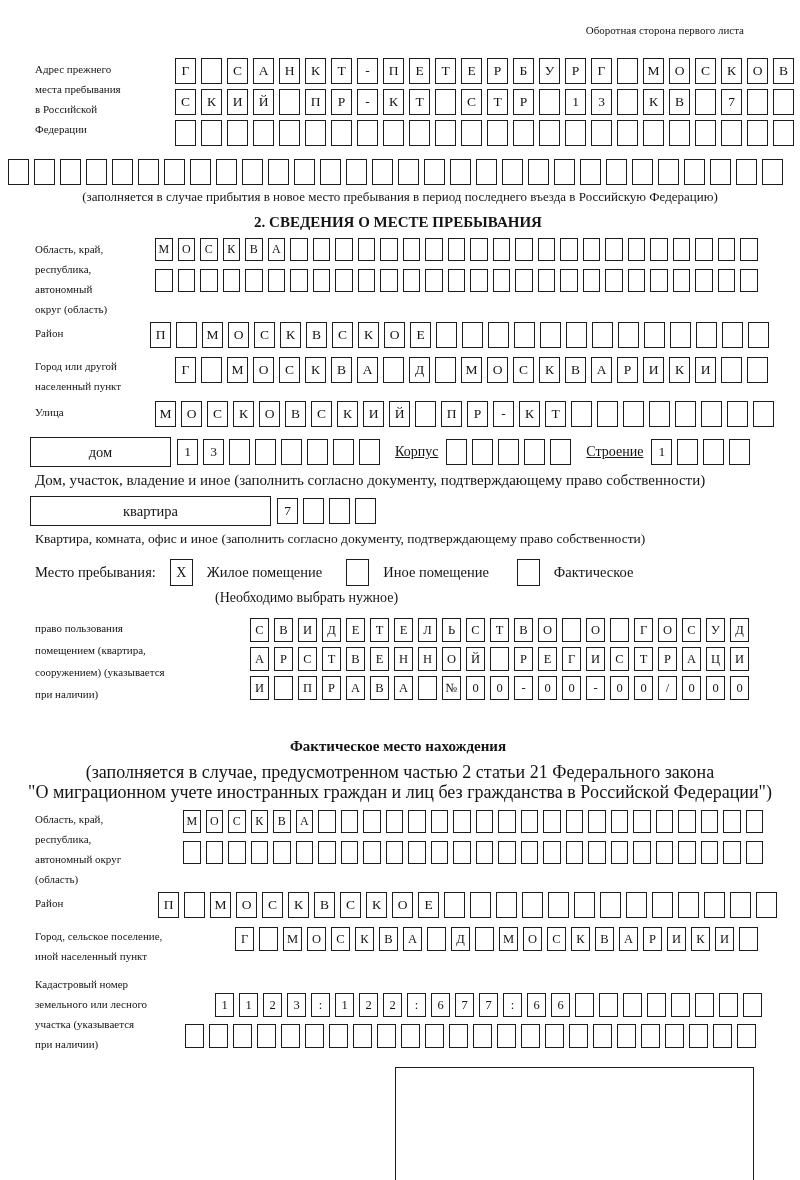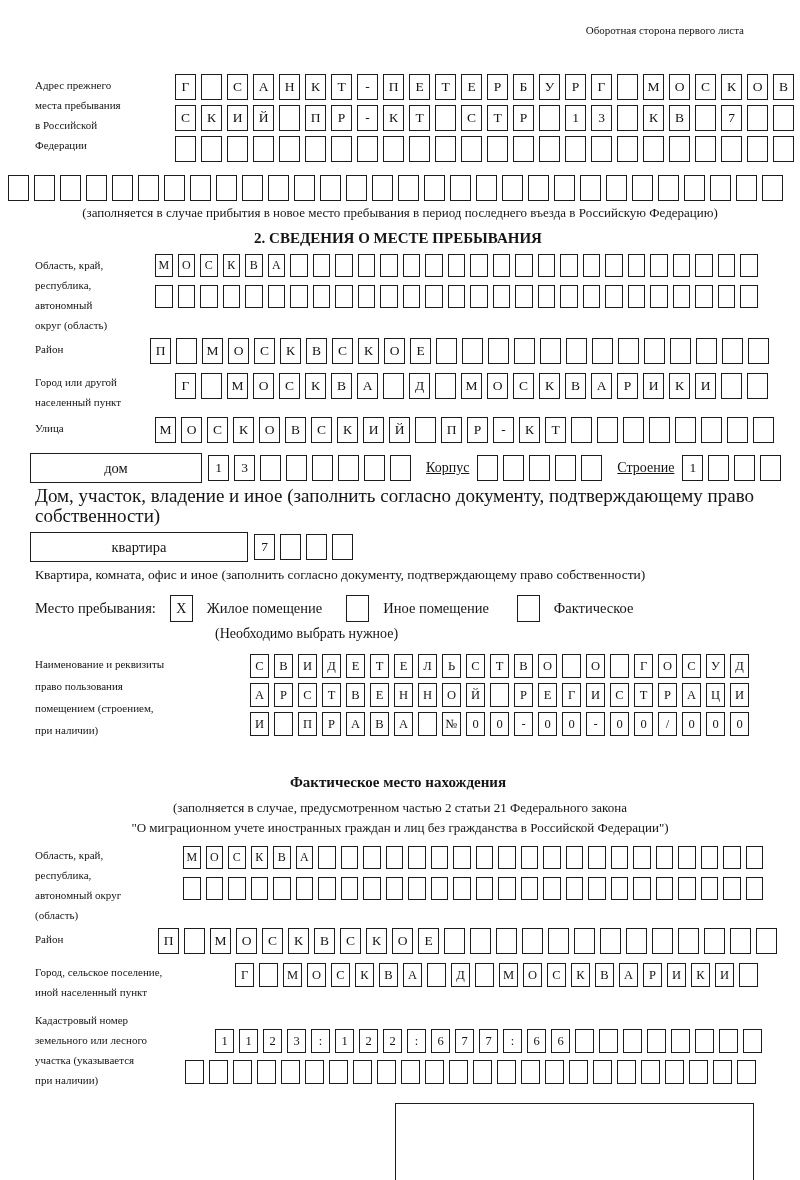--- a/index.html
+++ b/index.html
@@ -45,28 +45,28 @@
   }
   .hrow { display:flex; align-items:center; margin-left:30px; margin-top:6px; }
   .inline-label { font-size:14px; margin:0 8px 0 10px;text-decoration:underline; }
 
   .chk-row { display:flex; align-items:center; margin:10px 0 0 35px; font-size:14.5px; }
   .checkbox {
     box-sizing:border-box; border:1.8px solid #1d1d1d; width:23px; height:27px;
     display:flex; align-items:center; justify-content:center; font-size:14px; margin:0 14px;
   }
   .stamp-box { margin:14px 0 0 395px; width:357px; height:175px; border:1.8px solid #1d1d1d; }
-  .fnotes { text-align:center; font-size:13px; line-height:20px; }
+  .fnotes { text-align:center; font-size:18px; line-height:20px; }
 </style>
 </head>
 <body>
 
 <div class="corner flabel">Оборотная сторона первого листа</div>
 
-<div class="block" style="margin-top:34px; min-height:96px;">
+<div class="block" style="margin-top:18px; min-height:96px;">
   <div class="flabel abs-label">
       <div>Адрес прежнего</div>
       <div>места пребывания</div>
       <div>в Российской</div>
       <div>Федерации</div>
     </div>
   <div class="ml175">
     <div class="cells c-lg rg">
         <div class="cell">Г</div>
         <div class="cell"></div>
@@ -338,21 +338,21 @@
       <div class="cell"></div>
       <div class="cell"></div>
       <div class="cell"></div>
       <div class="cell"></div>
       <div class="cell"></div>
       <div class="cell"></div>
     </div>
 </div>
 
 <div class="hrow">
-  <div class="wide-box" style="width:172px; margin-right:6px;">дом</div>
+  <div class="wide-box" style="width:141px; margin-right:6px;">дом</div>
   <div class="cells c-lg">
       <div class="cell">1</div>
       <div class="cell">3</div>
       <div class="cell"></div>
       <div class="cell"></div>
       <div class="cell"></div>
       <div class="cell"></div>
       <div class="cell"></div>
       <div class="cell"></div>
     </div>
@@ -365,24 +365,24 @@
       <div class="cell"></div>
     </div>
   <span class="inline-label">Строение</span>
   <div class="cells c-lg">
       <div class="cell">1</div>
       <div class="cell"></div>
       <div class="cell"></div>
       <div class="cell"></div>
     </div>
 </div>
-<div class="flabel" style="margin:3px 0 0 35px; font-size:19px;">Дом, участок, владение и иное (заполнить согласно документу, подтверждающему право собственности)</div>
+<div class="flabel" style="margin:3px 0 0 35px; font-size:15px;">Дом, участок, владение и иное (заполнить согласно документу, подтверждающему право собственности)</div>
 
 <div class="hrow">
-  <div class="wide-box" style="width:218px; margin-right:6px;">квартира</div>
+  <div class="wide-box" style="width:241px; margin-right:6px;">квартира</div>
   <div class="cells c-lg">
       <div class="cell">7</div>
       <div class="cell"></div>
       <div class="cell"></div>
       <div class="cell"></div>
     </div>
 </div>
 <div class="flabel" style="margin:3px 0 0 35px; font-size:13.5px;">Квартира, комната, офис и иное (заполнить согласно документу, подтверждающему право собственности)</div>
 
 <div class="chk-row">
@@ -391,23 +391,23 @@
   <span>Жилое помещение</span>
   <div class="checkbox" style="margin-left:24px;"></div>
   <span>Иное помещение</span>
   <div class="checkbox" style="margin-left:28px;"></div>
   <span>Фактическое</span>
 </div>
 <div class="flabel" style="margin:2px 0 0 215px; font-size:14px;">(Необходимо выбрать нужное)</div>
 
 <div class="block" style="min-height:118px; margin-top:8px;">
   <div class="flabel abs-label" style="line-height:22px;">
-      <div>Наименование и реквизиты</div>
       <div>право пользования</div>
-      <div>помещением (строением,</div>
+      <div>помещением (квартира,</div>
+      <div>сооружением) (указывается</div>
       <div>при наличии)</div>
     </div>
   <div class="ml250" style="padding-top:2px;">
     <div class="cells c-md rg">
         <div class="cell">С</div>
         <div class="cell">В</div>
         <div class="cell">И</div>
         <div class="cell">Д</div>
         <div class="cell">Е</div>
         <div class="cell">Т</div>

